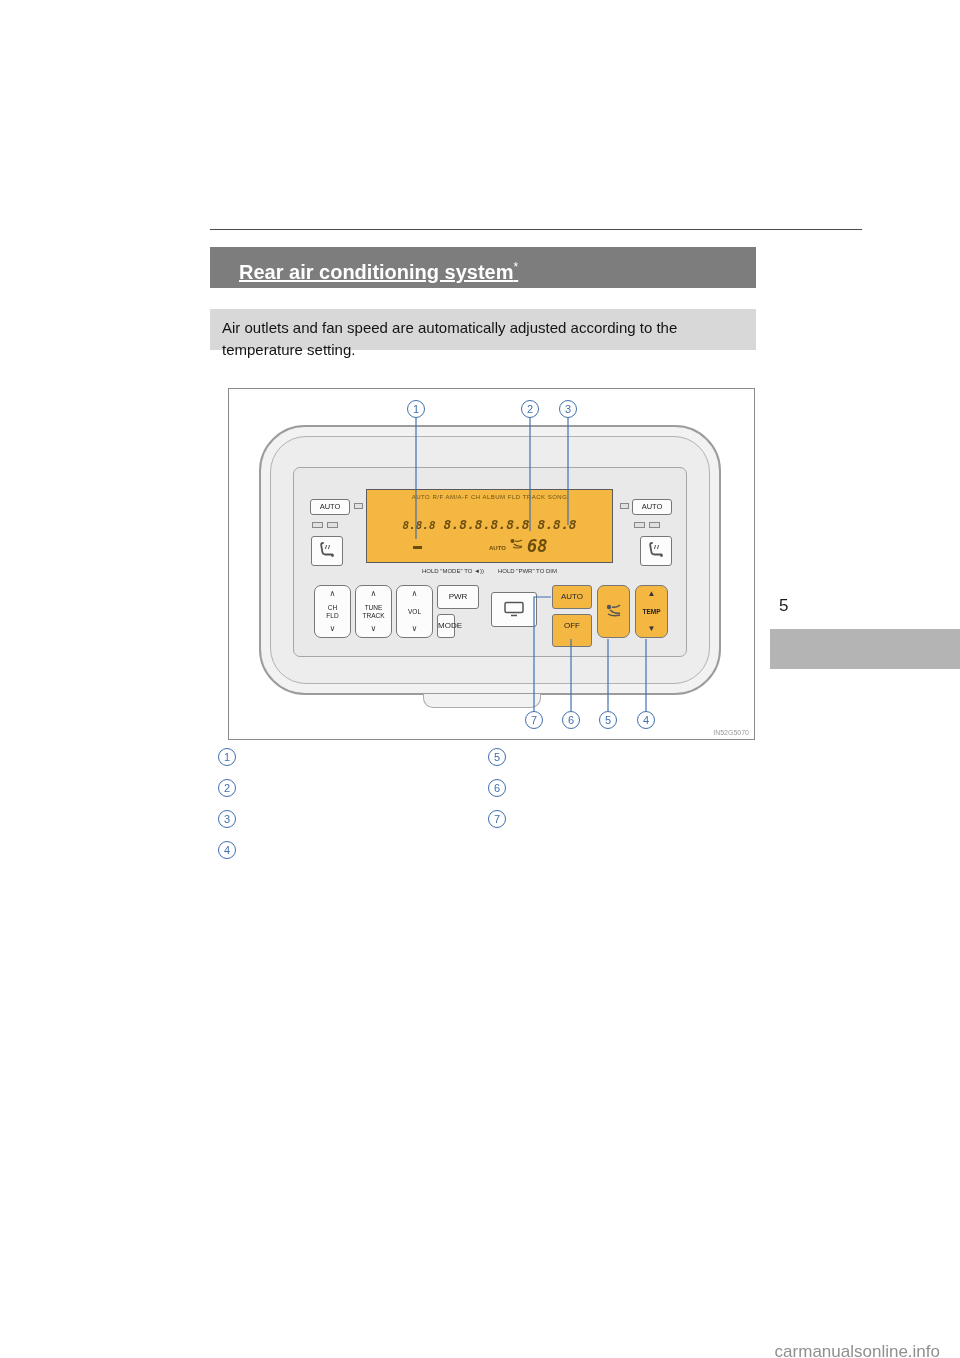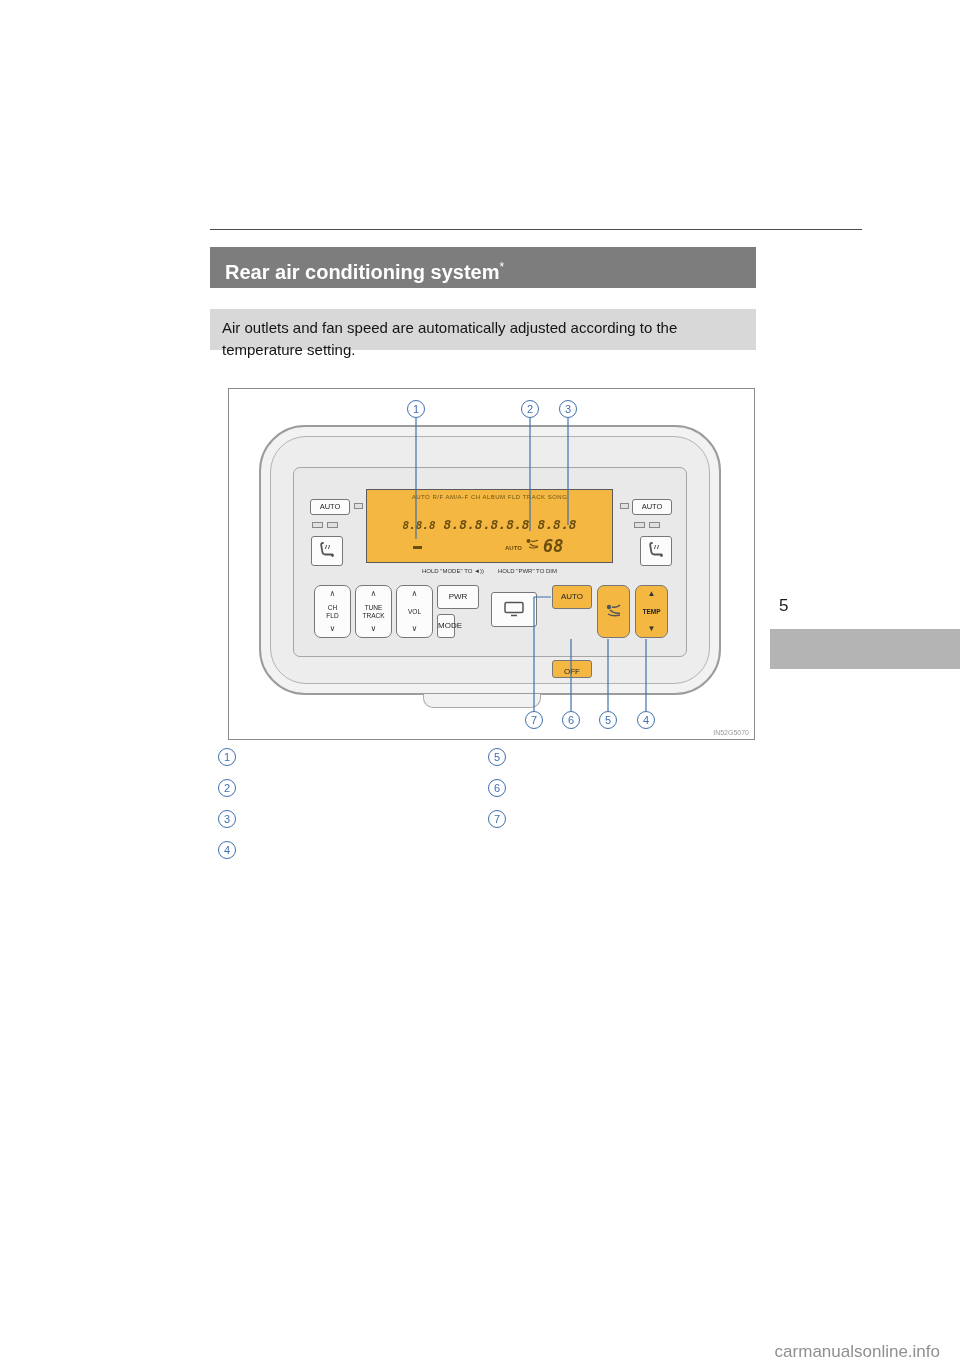--- a/index.html
+++ b/index.html
@@ -3,21 +3,21 @@
 <meta charset="utf-8">
 <style>
   * { margin:0; padding:0; box-sizing:border-box; }
   html,body { background:#ffffff; }
   body { font-family:"Liberation Sans", sans-serif; }
   .page { position:relative; width:960px; height:1358px; background:#ffffff; overflow:hidden; }
 
   .top-rule { position:absolute; left:210px; top:229px; width:652px; height:1px; background:#4a4a4a; }
 
   .title-bar { position:absolute; left:210px; top:247px; width:546px; height:41px; background:#7d7d7d;
-               color:#ffffff; font-size:20px; font-weight:bold; line-height:41px; padding-left:15px; }
+               color:#ffffff; font-size:20px; font-weight:bold; line-height:41px; padding-left:29px;text-decoration:underline; }
   .title-bar sup { font-size:12px; font-weight:normal; }
 
   .intro-box { position:absolute; left:210px; top:309px; width:546px; height:41px; background:#d8d8d8;
                color:#141414; font-size:15px; line-height:1.45; padding:8px 12px; }
 
   .diagram { position:absolute; left:228px; top:388px; width:527px; height:352px;
              border:1px solid #8a8a8a; background:#ffffff; }
 
   .bezel-outer { position:absolute; left:30px; top:36px; width:462px; height:270px;
                  border:2px solid #9c9c9c; border-radius:46px; background:#f2f2f2; }
@@ -29,21 +29,21 @@
             border:1px solid #aaaaaa; border-top:none; border-radius:0 0 10px 10px; background:#f2f2f2; }
 
   .lcd { position:absolute; left:137px; top:100px; width:247px; height:74px;
          background:#f3b742; border:1px solid #5a5a5a; }
   .lcd-status { margin-top:4px; text-align:center; font-size:6px; letter-spacing:0.5px; color:#6d5310; }
   .lcd-seg { text-align:center; margin-top:14px; color:#6b4d0d;
              font-family:"DejaVu Sans Mono", monospace; font-weight:bold; font-style:italic; }
   .seg-small { font-size:11px; }
   .seg-large { font-size:13px; margin-left:8px; }
   .lcd-dash { position:absolute; left:46px; bottom:13px; width:9px; height:3px; background:#6b4d0d; }
-  .lcd-autoset { position:absolute; left:138px; bottom:7px; display:flex; align-items:flex-end; gap:3px; }
+  .lcd-autoset { position:absolute; left:122px; bottom:7px; display:flex; align-items:flex-end; gap:3px; }
   .lcd-auto { font-size:6px; font-weight:bold; color:#6b4d0d; margin-bottom:4px; }
   .lcd-temp { font-family:"DejaVu Sans Mono", monospace; font-weight:bold; font-style:italic;
               font-size:17px; line-height:1; color:#6b4d0d; }
   .hold-hints { position:absolute; left:137px; top:179px; width:247px; display:flex;
                 justify-content:center; gap:14px; font-size:6px; color:#333333; }
 
   .btn { position:absolute; border:1px solid #777777; background:#fcfcfc; color:#222222;
          text-align:center; font-size:7.5px; }
   .btn.amber { background:#f3b742; }
   .pill { border-radius:3px; line-height:14px; }
@@ -171,21 +171,21 @@
     <div class="btn sq" style="left:262px; top:203px; width:46px; height:35px;">
       <span>
         <svg width="24" height="18" viewBox="0 0 24 18">
           <rect x="3" y="2.5" width="18" height="10" rx="1.5" fill="none" stroke="#555" stroke-width="1.5"></rect>
           <path d="M9 15.5 h6" stroke="#555" stroke-width="1.5"></path>
         </svg>
       </span>
     </div>
 
     <div class="btn pill amber" style="left:323px; top:196px; width:40px; height:24px; line-height:22px; font-size:8px;">AUTO</div>
-    <div class="btn pill amber" style="left:323px; top:225px; width:40px; height:18px; line-height:22px; font-size:8px;margin-top:46px;">OFF</div>
+    <div class="btn pill amber" style="left:323px; top:225px; width:40px; height:33px; line-height:22px; font-size:8px;">OFF</div>
 
     <div class="btn rocker amber" style="left:368px; top:196px; width:33px; height:53px; justify-content:center;">
       <span>
         <svg width="18" height="16" viewBox="0 0 18 16">
           <circle cx="4" cy="4" r="2.2" fill="#555"></circle>
           <path d="M7 4 q5 1 8 -2 M5 7 q4 4 10 3 M3 11 q5 3 12 1" stroke="#555" stroke-width="1.4" fill="none"></path>
         </svg>
       </span>
     </div>
 

